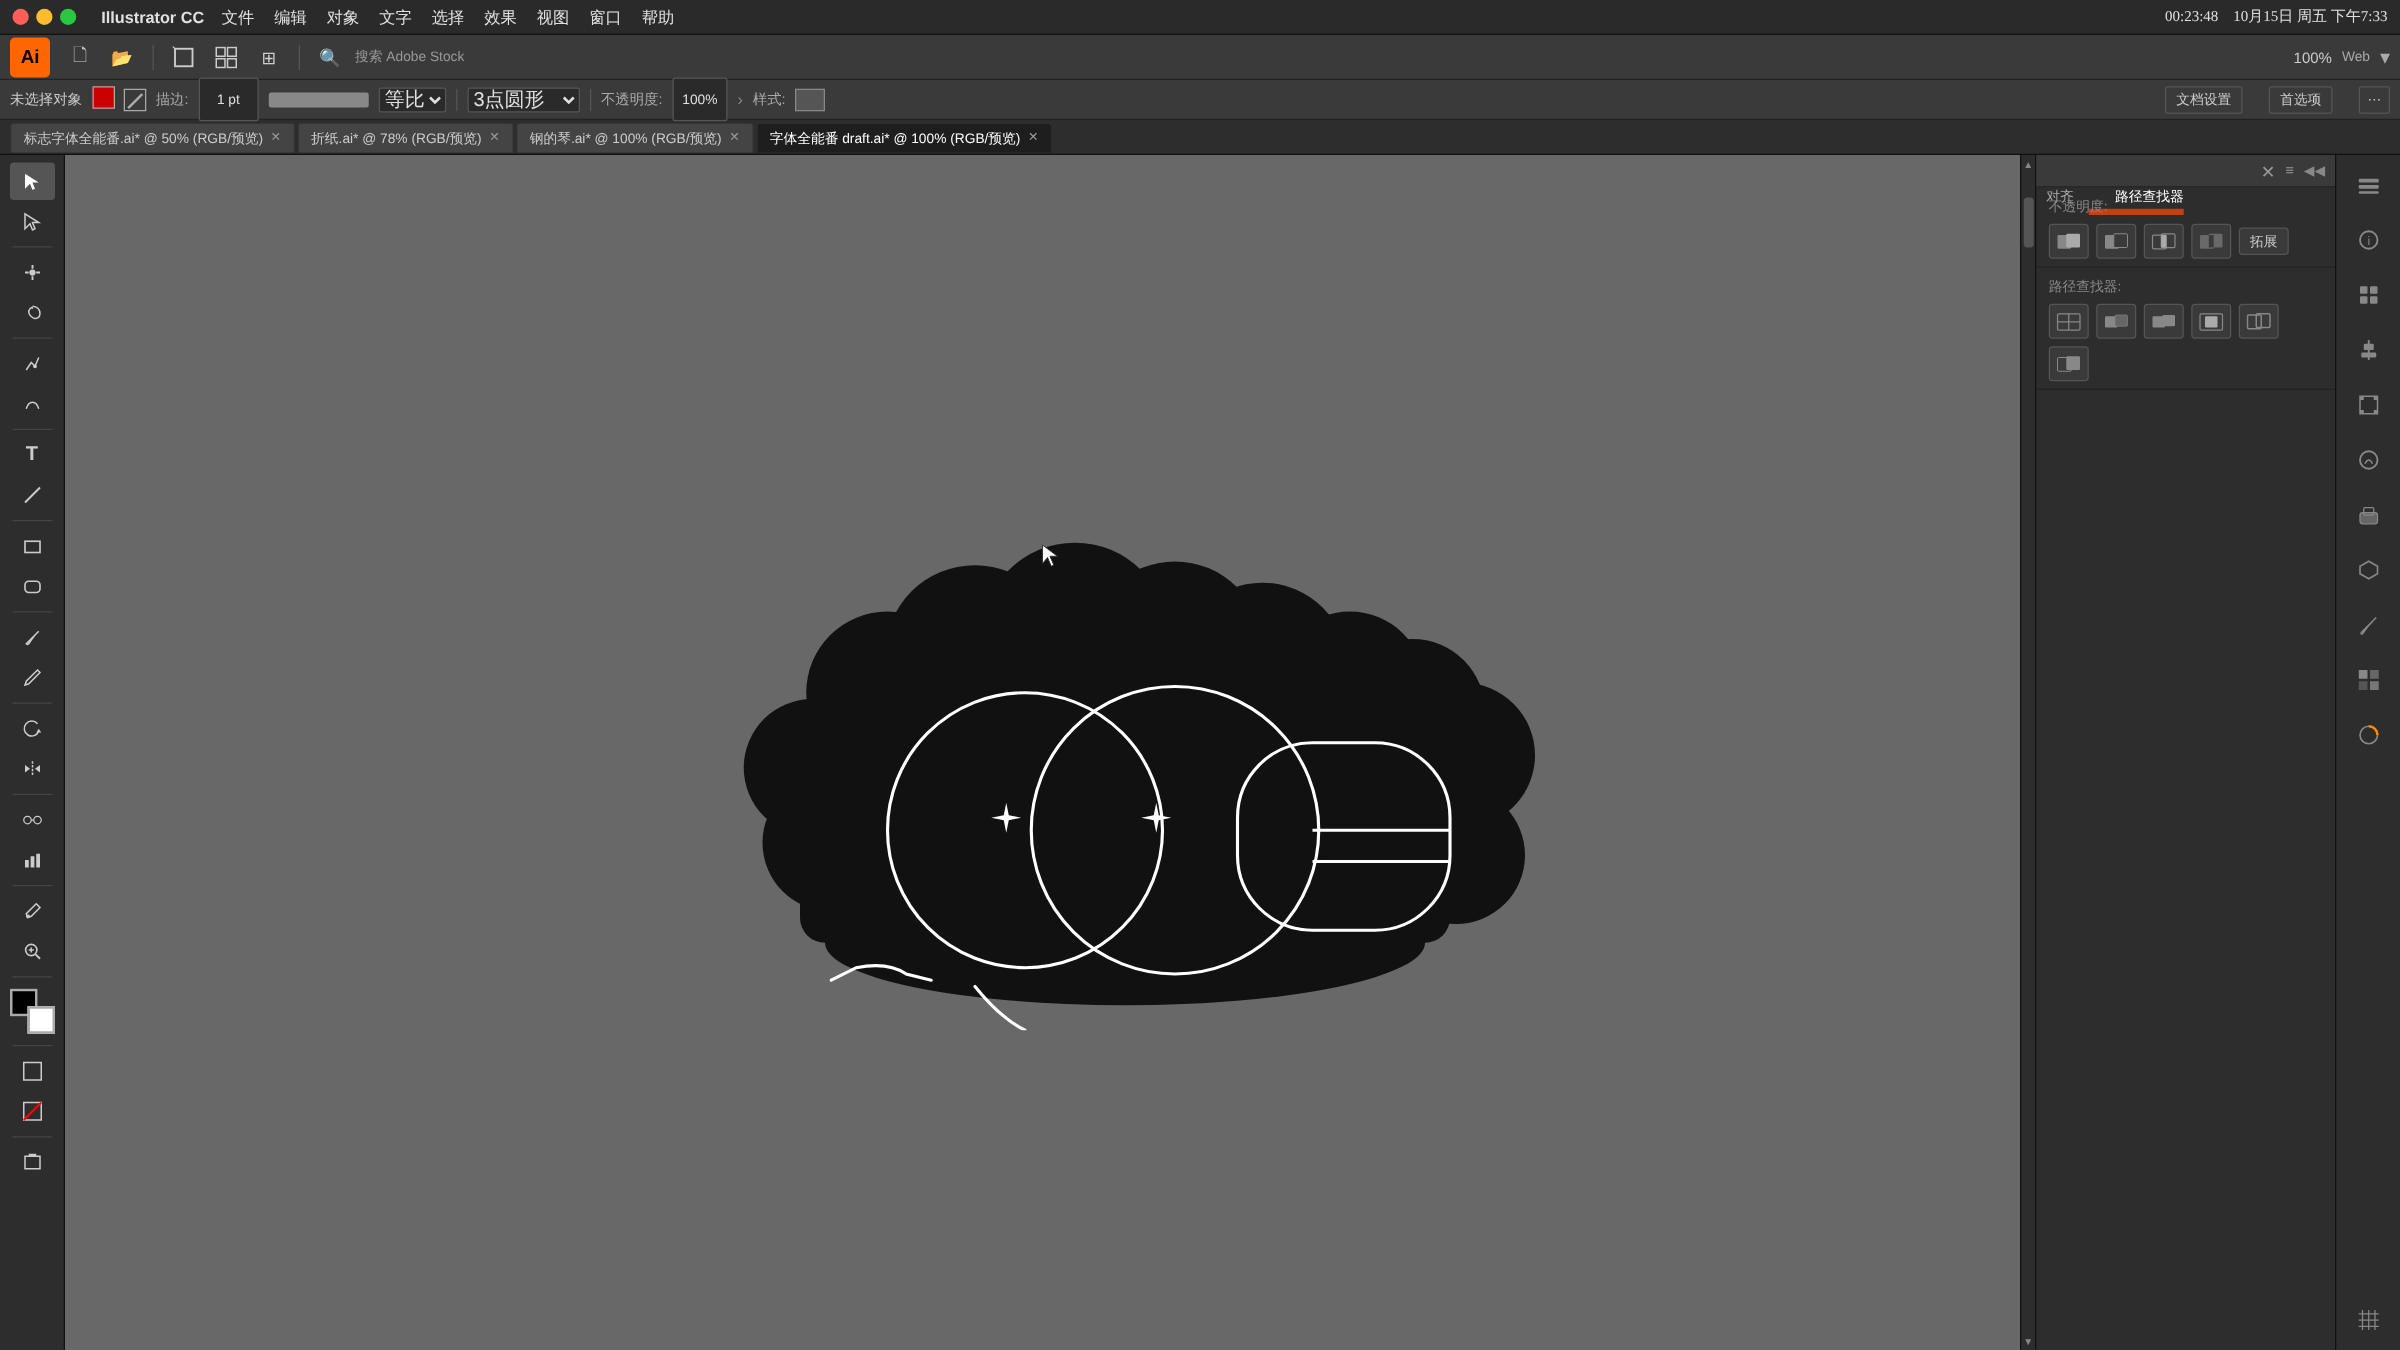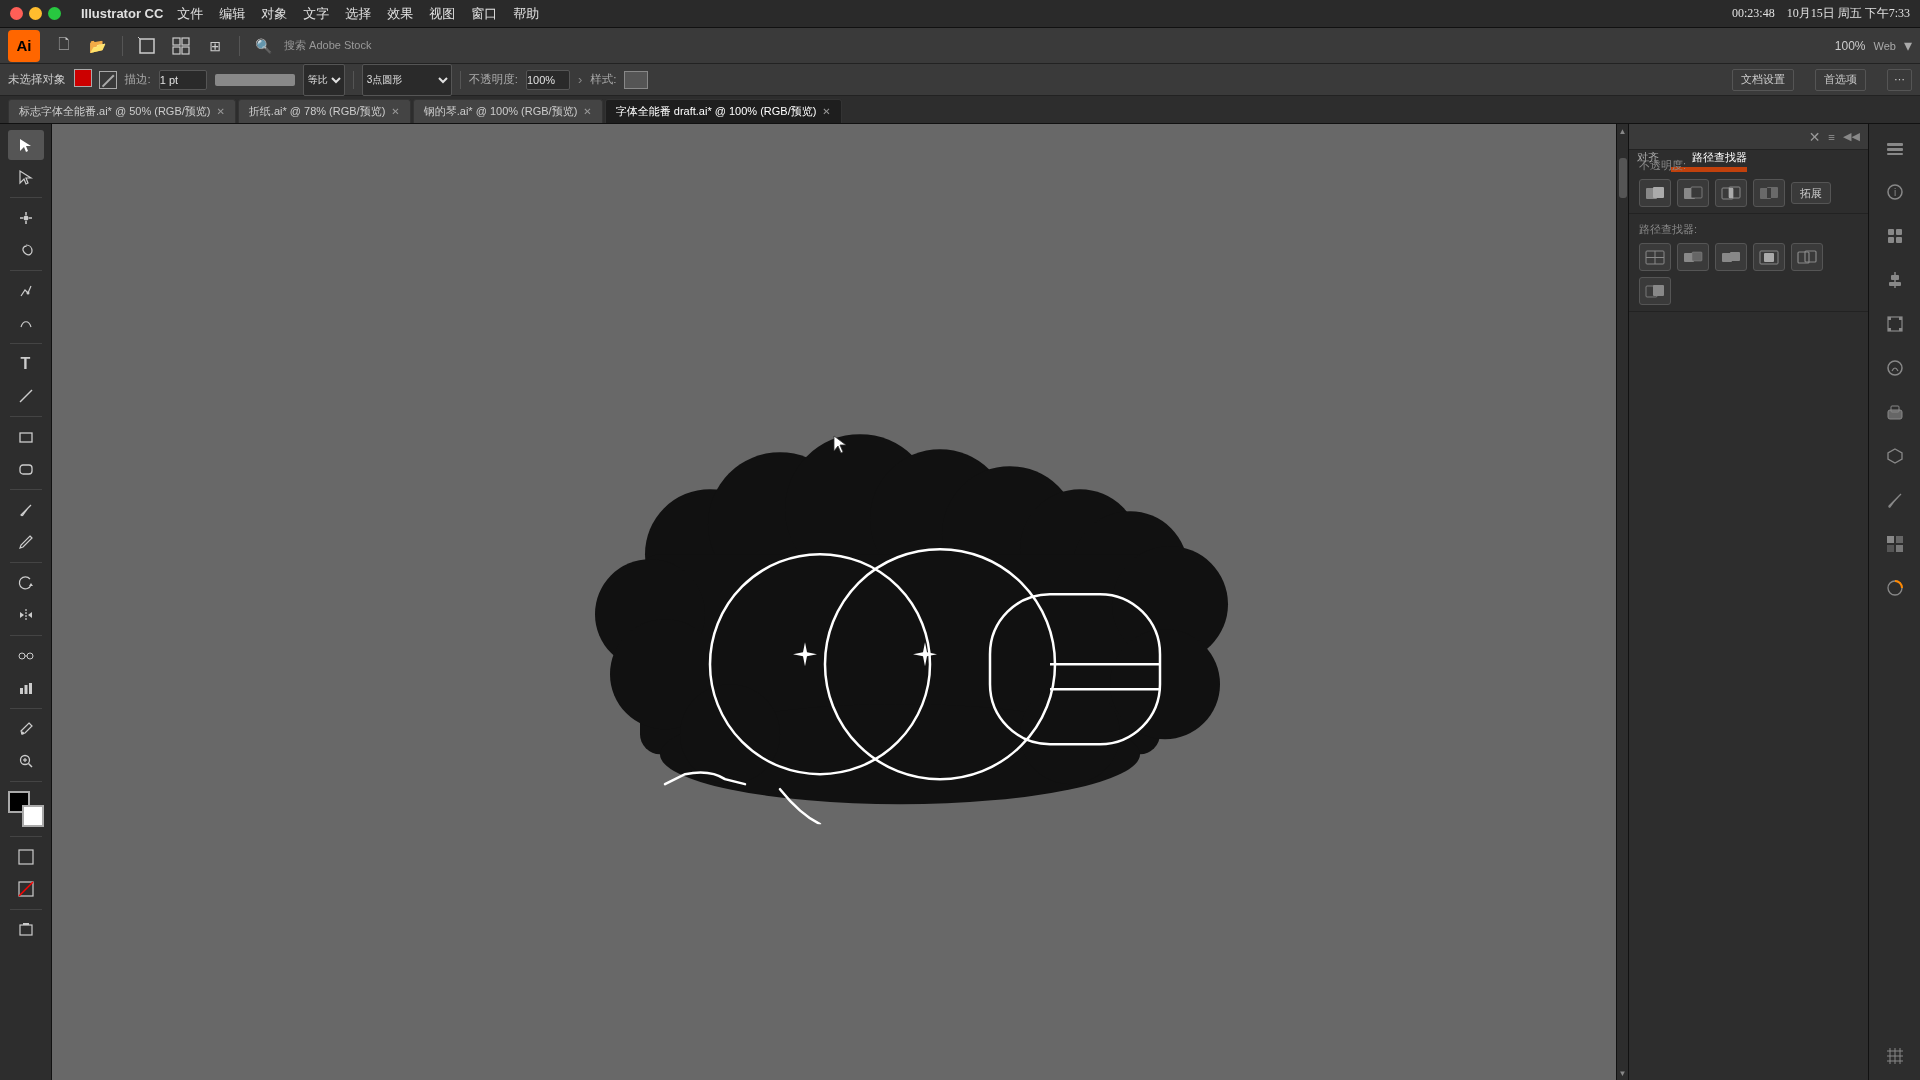--- a/index.html
+++ b/index.html
@@ -75,41 +75,41 @@
       padding: 0 8px;
       gap: 8px;
       border-bottom: 1px solid #222;
       font-size: 11.5px;
       color: #ccc;
     }
     .opt-input {
       background: #2a2a2a;
       border: 1px solid #555;
       color: #e0e0e0;
-      width: 48px; height: 20px;
+      width: 48px; height: 35px;
       font-size: 11px;
-      text-align: left;
+      text-align: center;
       border-radius: 2px;
     }
     .opt-select {
       background: #2a2a2a;
       border: 1px solid #555;
       color: #e0e0e0;
-      height: 32px;
-      font-size: 10px;
+      height: 20px;
+      font-size: 16px;
       border-radius: 2px;
     }
     .opt-label { color: #aaa; }
 
     
     #tabsrow {
       height: 28px;
       background: #2d2d2d;
       display: flex;
-      align-items: flex-end;
+      align-items: center;
       border-bottom: 1px solid #111;
       padding-left: 8px;
       overflow: hidden;
     }
     .tab {
       height: 24px;
       background: #444;
       border: 1px solid #333;
       border-bottom: none;
       padding: 0 10px;

